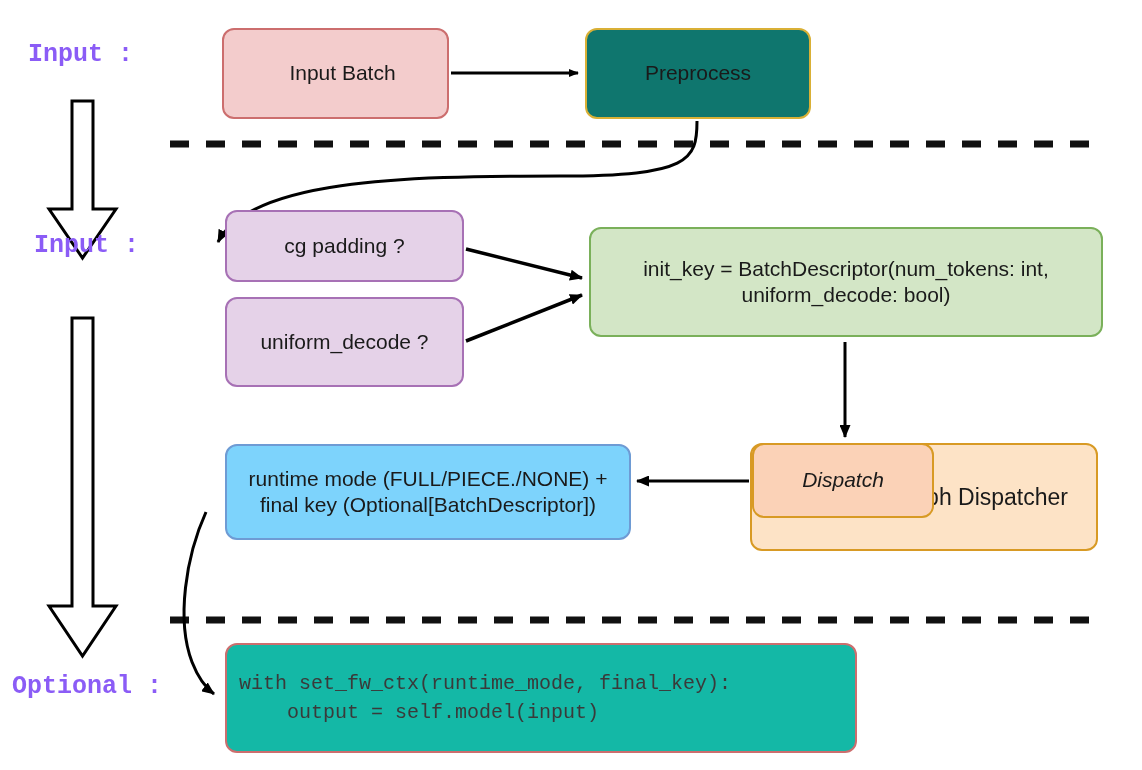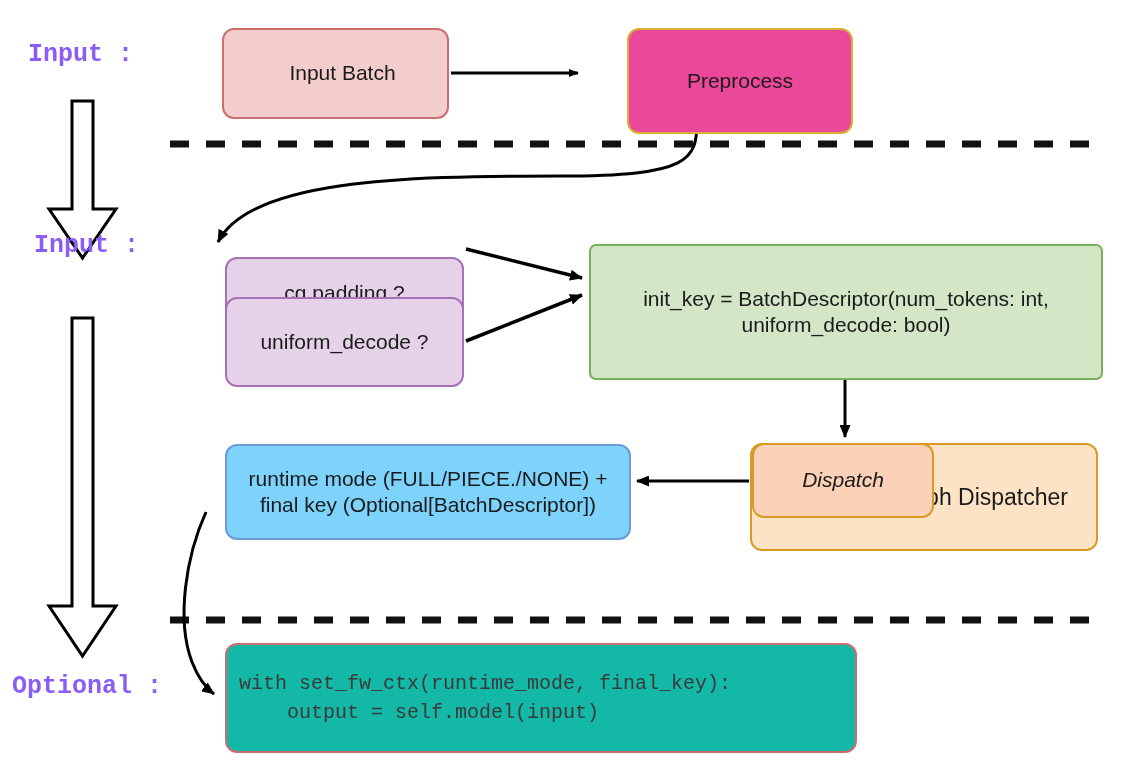--- a/index.html
+++ b/index.html
@@ -56,36 +56,35 @@
     line-height: 1.45;
     padding-left: 12px;
   }
 
   
   #node-input-batch {
     left: 222px; top: 28px; width: 227px; height: 91px;
     background: #f3cccc; border-color: #cc6e6e; padding-left: 24px;
   }
   #node-preprocess {
-    left: 585px; top: 28px; width: 226px; height: 106px;
-    background: #ec4899; border-color: #d9b036; margin-left: 42px;
+    left: 585px; top: 28px; width: 226px; height: 91px;
+    background: #0f766e; border-color: #d9b036;
   }
   #node-cg-padding {
     left: 225px; top: 210px; width: 239px; height: 72px;
-    background: #e5d2e8; border-color: #a771b5; margin-top: 47px;
+    background: #e5d2e8; border-color: #a771b5;
   }
   #node-uniform-decode {
     left: 225px; top: 297px; width: 239px; height: 90px;
     background: #e5d2e8; border-color: #a771b5;
   }
   #node-init-key {
-    left: 589px; top: 244px; width: 514px; height: 136px;
+    left: 589px; top: 227px; width: 514px; height: 110px;
     background: #d3e6c6; border-color: #7ab05a;
     font-size: 21px;
-    border-radius: 7px;
   }
   #node-cudagraph-dispatcher {
     left: 750px; top: 443px; width: 348px; height: 108px;
     background: #fde3c6; border-color: #d89a24;
     justify-content: flex-end;
     align-items: center;
     padding-right: 28px;
     font-size: 23px;
   }
   #node-dispatch {

